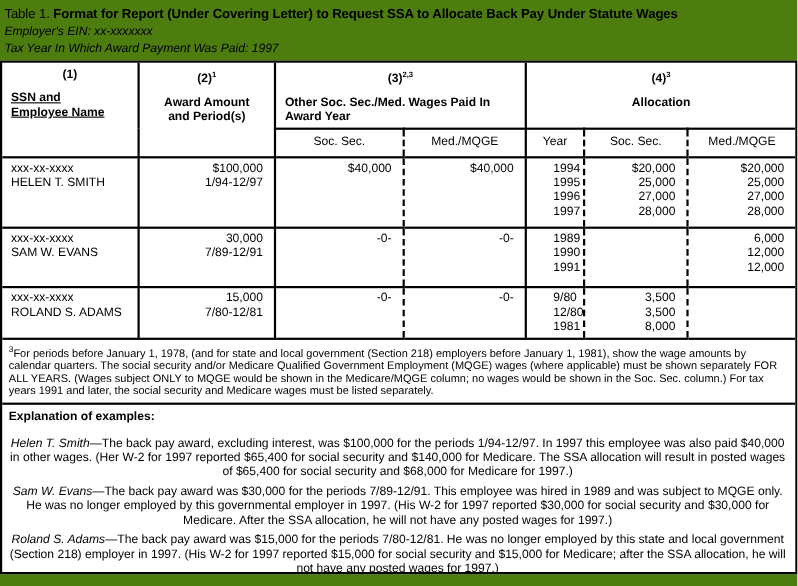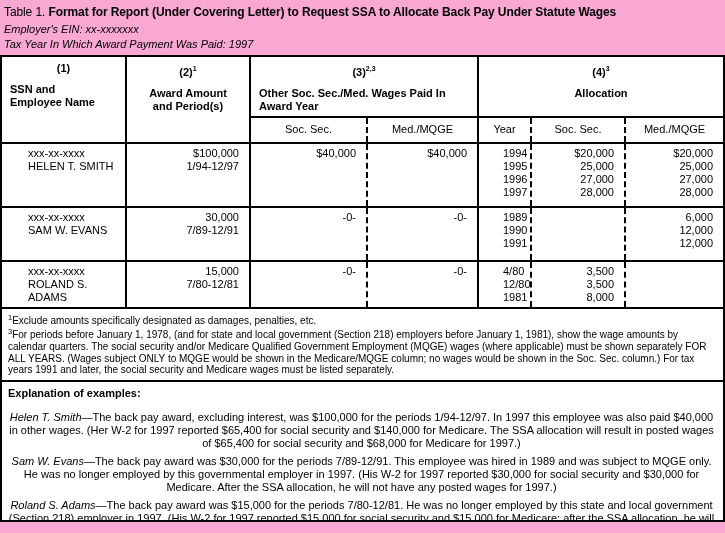--- a/index.html
+++ b/index.html
@@ -2,21 +2,21 @@
 <html><head>
 <meta charset="utf-8">
 <style>
   * { margin: 0; padding: 0; box-sizing: border-box; }
   html, body { background: #fff; }
   .page {
     position: relative;
     width: 725px;
     height: 533px;
     overflow: hidden;
-    background: #f9a8d4;
+    background: #4d7c0f;
     color: #000000;
     font-family: "Liberation Sans", "DejaVu Sans", sans-serif;
   }
   
   .doc-header { height: 55px; padding: 5px 2px 0 4px; }
   .title-line { font-size: 12px; white-space: nowrap; letter-spacing: -0.1px; margin-bottom: 3px; }
   .t-normal { font-weight: normal; }
   .t-bold { font-weight: bold; }
   .sub-line { font-style: italic; font-size: 11px; line-height: 15px; }
   
@@ -37,25 +37,25 @@
   }
   .b-r  { border-right: 2px solid #000; }
   .b-rd { border-right: 2px dashed #000; }
   .b-b  { border-bottom: 2px solid #000; }
   tr.hA th { font-weight: bold; text-align: center; height: 52px; padding-top: 5px; }
   .colnum { font-weight: bold; font-size: 11px; margin-bottom: 8px; text-align: center; }
   .colnum sup { font-size: 7px; font-weight: bold; }
   .collabel { font-weight: bold; font-size: 11px; line-height: 13px; }
   .lab-left  { text-align: left; margin-left: 8px; }
   .lab-c     { text-align: center; margin: 0 auto; }
-  .w85  { max-width: 85px; }
+  .w85  { max-width: 85px; text-decoration: underline; }
   .w95  { max-width: 95px; }
   .w205 { max-width: 205px; }
   tr.hB th { font-weight: normal; text-align: center; height: 26px; vertical-align: middle; padding: 2px 0; }
-  td.cell-left  { text-align: left;  padding-left: 26px; padding-right: 3px; }
+  td.cell-left  { text-align: left;  padding-left: 8px; padding-right: 3px; }
   td.cell-right { text-align: right; padding-right: 10px; padding-left: 2px; }
   td.cell-year  { text-align: left;  padding-left: 24px; padding-right: 2px; }
   
   .footnotes { border-bottom: 2px solid #000; padding: 3px 8px 4px 6px; }
   .footnote { font-size: 10px; line-height: 11.5px; }
   .footnote sup { font-size: 7.5px; }
   
   .explanation { padding: 4px 8px 2px 6px; }
   .exp-heading { font-weight: bold; font-size: 11px; line-height: 14px; margin-bottom: 11px; }
   .exp-para { font-size: 11px; line-height: 13px; margin-bottom: 5px; text-align: center; }
@@ -172,36 +172,35 @@
             <div>xxx-xx-xxxx</div>
             <div>ROLAND S. ADAMS</div>
           </td>
           <td class="b-r b-b cell-right">
             <div>15,000</div>
             <div>7/80-12/81</div>
           </td>
           <td class="b-rd b-b cell-right">-0-</td>
           <td class="b-r b-b cell-right">-0-</td>
           <td class="b-rd b-b cell-year">
-              <div>4/80</div>
+              <div>9/80</div>
               <div>12/80</div>
               <div>1981</div>
             </td>
           <td class="b-rd b-b cell-right">
               <div>3,500</div>
               <div>3,500</div>
               <div>8,000</div>
             </td>
           <td class="b-b cell-right"></td>
         </tr>
       </tbody>
     </table>
 
     <div class="footnotes">
-      <div class="footnote"><sup>1</sup><span>Exclude amounts specifically designated as damages, penalties, etc.</span></div>
       <div class="footnote"><sup>3</sup><span>For periods before January 1, 1978, (and for state and local government (Section 218) employers before January 1, 1981), show the wage amounts by calendar quarters. The social security and/or Medicare Qualified Government Employment (MQGE) wages (where applicable) must be shown separately FOR ALL YEARS. (Wages subject ONLY to MQGE would be shown in the Medicare/MQGE column; no wages would be shown in the Soc. Sec. column.) For tax years 1991 and later, the social security and Medicare wages must be listed separately.</span></div>
     </div>
 
     <div class="explanation">
       <div class="exp-heading">Explanation of examples:</div>
       <p class="exp-para"><span class="exp-name">Helen T. Smith</span><span>—The back pay award, excluding interest, was $100,000 for the periods 1/94-12/97. In 1997 this employee was also paid $40,000 in other wages. (Her W-2 for 1997 reported $65,400 for social security and $140,000 for Medicare. The SSA allocation will result in posted wages of $65,400 for social security and $68,000 for Medicare for 1997.)</span></p>
       <p class="exp-para"><span class="exp-name">Sam W. Evans</span><span>—The back pay award was $30,000 for the periods 7/89-12/91. This employee was hired in 1989 and was subject to MQGE only. He was no longer employed by this governmental employer in 1997. (His W-2 for 1997 reported $30,000 for social security and $30,000 for Medicare. After the SSA allocation, he will not have any posted wages for 1997.)</span></p>
       <p class="exp-para"><span class="exp-name">Roland S. Adams</span><span>—The back pay award was $15,000 for the periods 7/80-12/81. He was no longer employed by this state and local government (Section 218) employer in 1997. (His W-2 for 1997 reported $15,000 for social security and $15,000 for Medicare; after the SSA allocation, he will not have any posted wages for 1997.)</span></p>
     </div>
 

